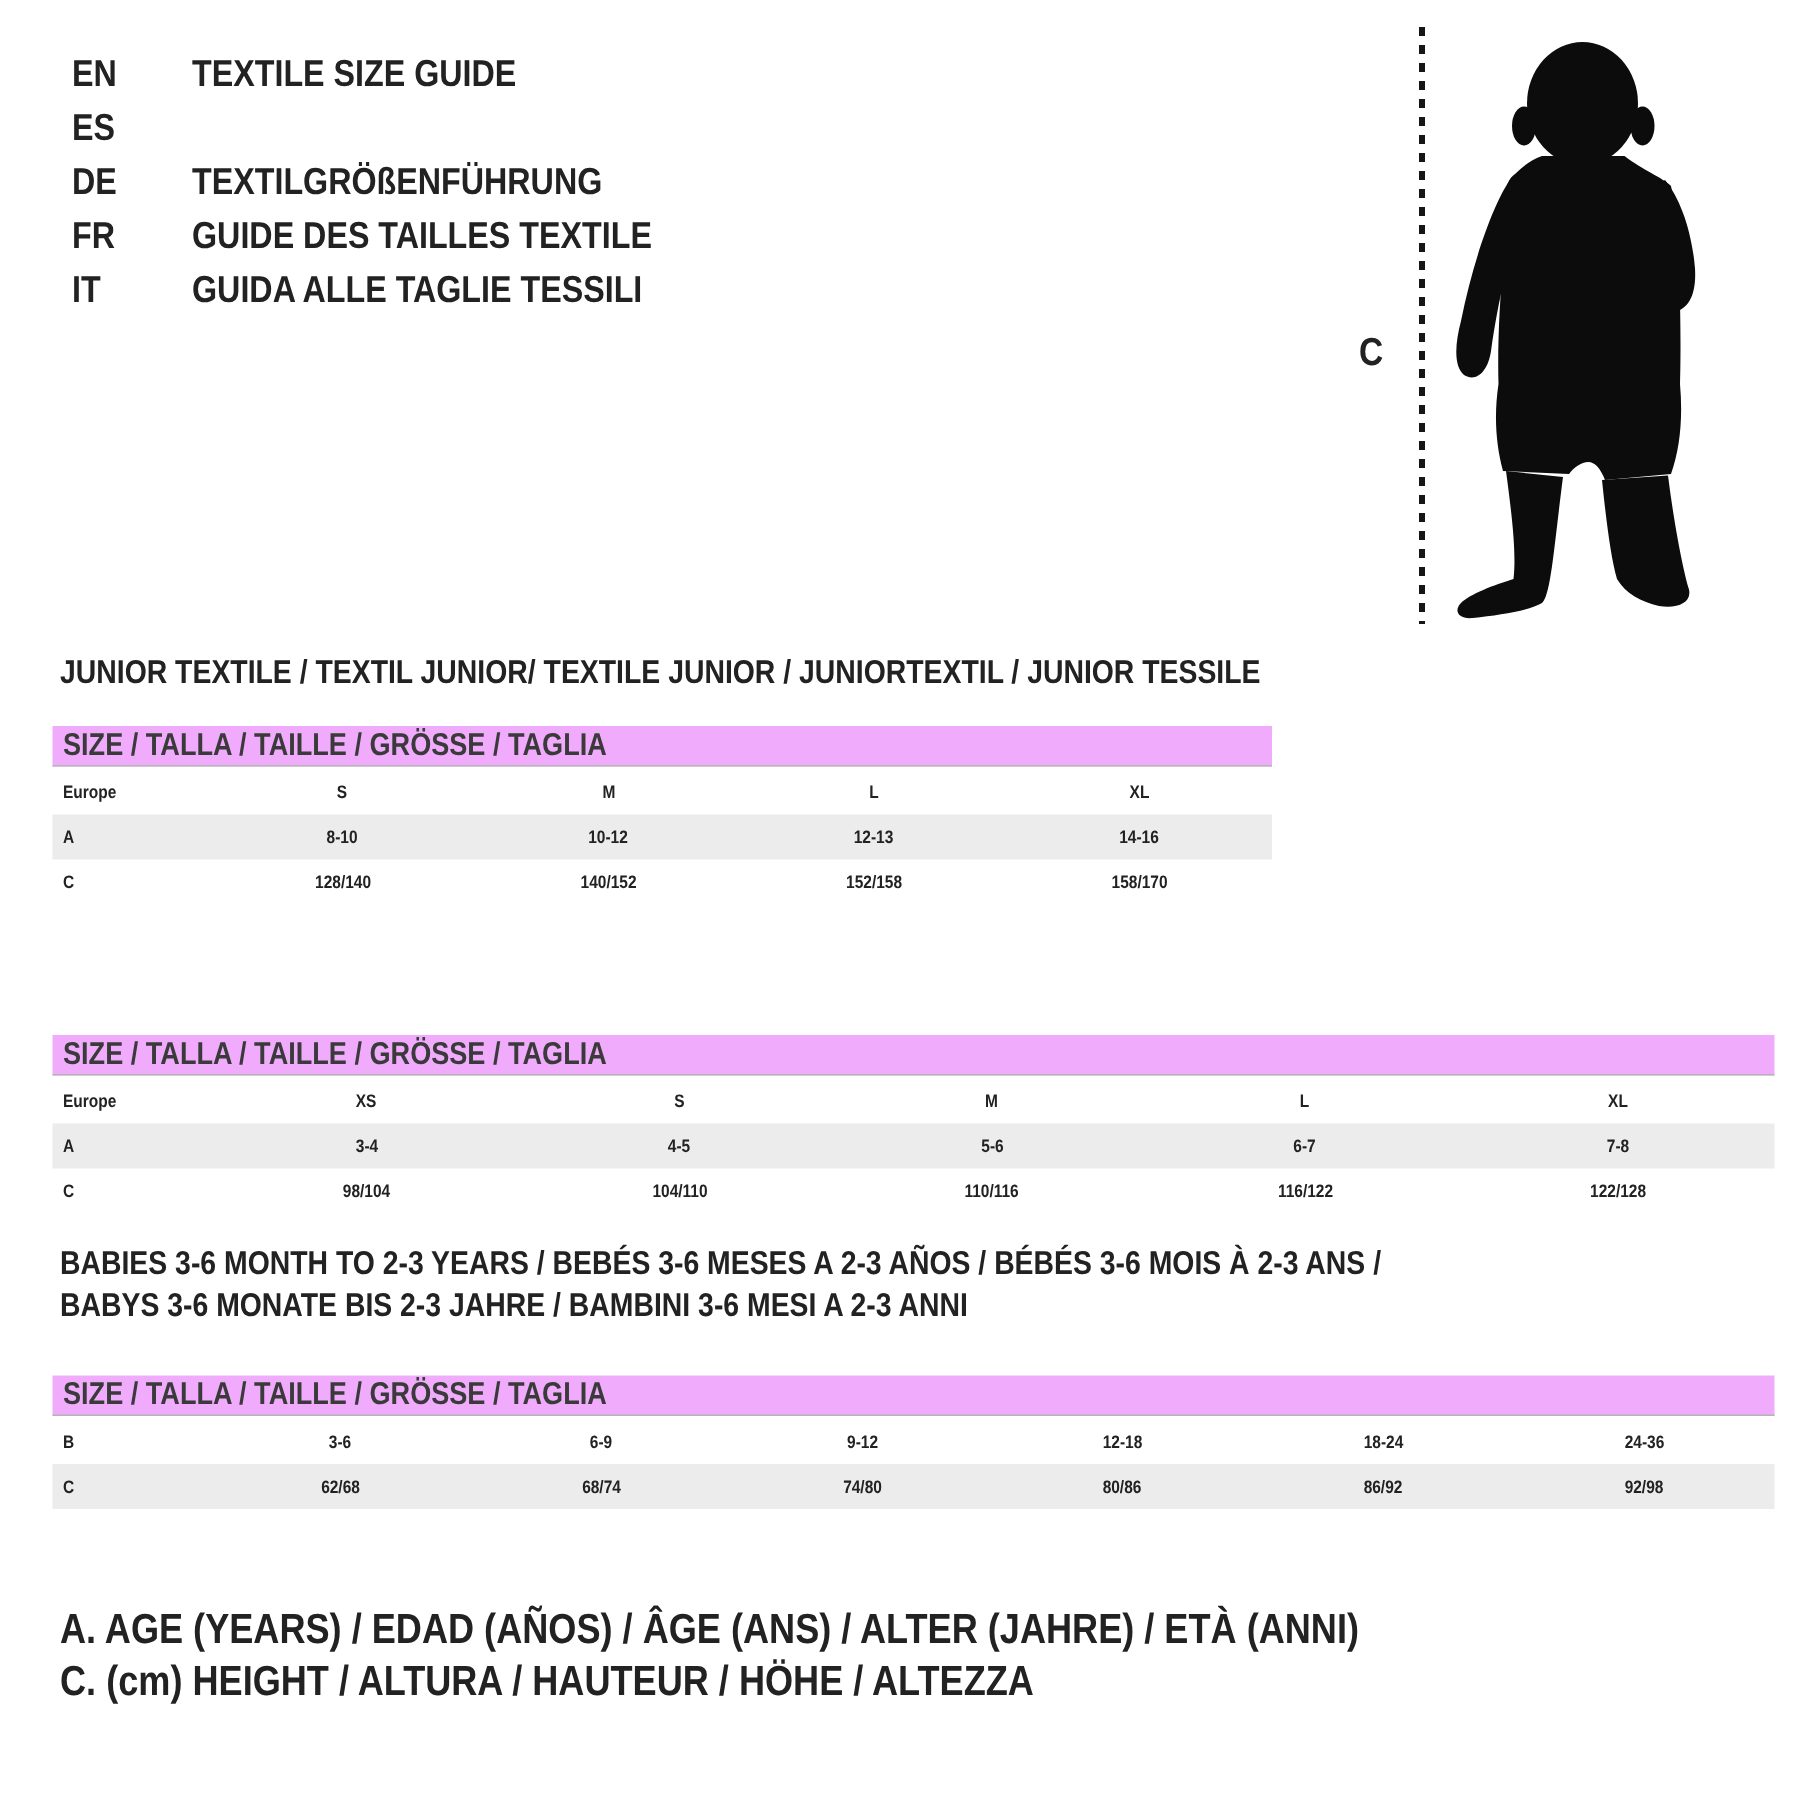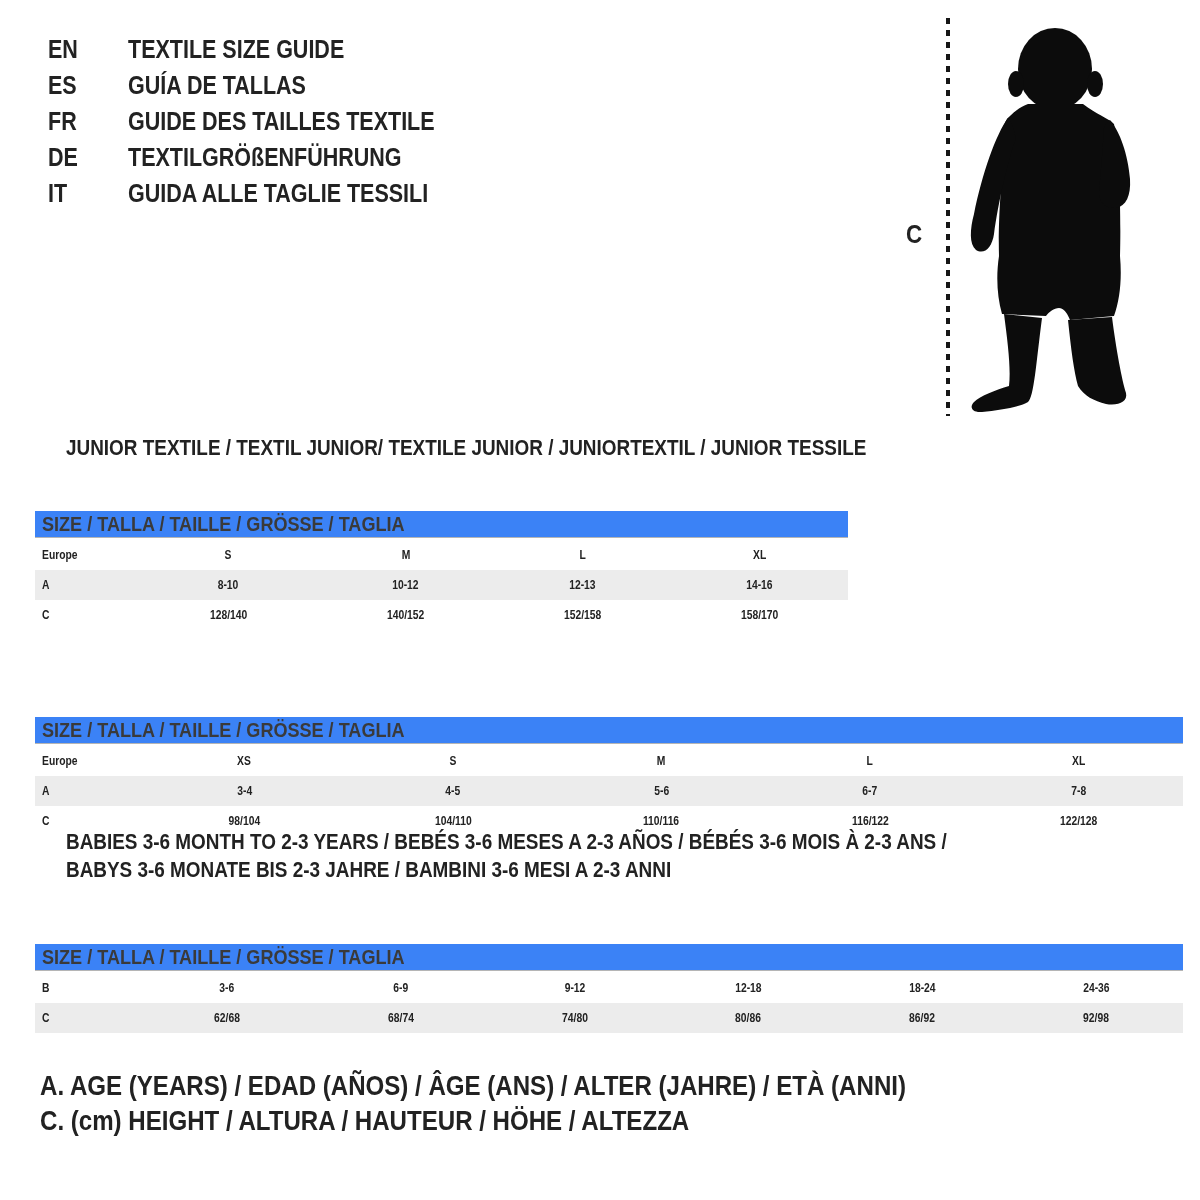--- a/index.html
+++ b/index.html
@@ -26,35 +26,35 @@
 
   
   .dashed-line{
     position:absolute;left:946px;top:18px;width:4px;height:398px;
     background:repeating-linear-gradient(to bottom,#161616 0px,#161616 6px,transparent 6px,transparent 12px);
   }
   .c-label{position:absolute;left:906px;top:219px;font-size:26px;}
   .toddler{position:absolute;left:968px;top:24px;width:168px;height:392px;}
 
   
-  .sec-title{position:absolute;font-size:22px;line-height:28px;white-space:nowrap;margin-left:26px;}
+  .sec-title{position:absolute;font-size:22px;line-height:28px;white-space:nowrap;}
   .t-junior{left:40px;top:434px;}
   .t-children{left:40px;top:643px;}
   .t-babies{left:40px;top:828px;}
   .subscript{font-size:13px;vertical-align:-4px;}
 
   
   .tbl{position:absolute;}
   .tbl-junior{left:35px;top:484px;width:813px;}
   .tbl-children{left:35px;top:690px;width:1148px;}
   .tbl-babies{left:35px;top:917px;width:1148px;}
   .size-bar{
-    height:26px;line-height:26px;background:#3b82f6;
+    height:26px;line-height:26px;background:#f0abfc;
     border-bottom:1px solid #b5b5b5;
-    padding-left:7px;font-size:21px;color:#3a3a3a;margin-bottom:2px;margin-top:27px;
+    padding-left:7px;font-size:21px;color:#3a3a3a;margin-bottom:2px;
   }
   .t-row{display:grid;height:30px;align-items:center;font-size:12px;}
   .g4{grid-template-columns:105px repeat(4,1fr);}
   .g5{grid-template-columns:105px repeat(5,1fr);}
   .g6{grid-template-columns:105px repeat(6,1fr);}
   .row-alt{background:#ececec;}
   .cell-label{padding-left:7px;text-align:left;}
   .cell-val{text-align:center;}
 
   
@@ -66,29 +66,28 @@
 
 <div class="page">
 
   <div class="lang-block">
     <div class="lang-row">
       <div class="lang-code"><span class="sq"><span>EN</span></span></div>
       <div class="lang-label"><span class="sq"><span>TEXTILE SIZE GUIDE</span></span></div>
     </div>
     <div class="lang-row">
       <div class="lang-code"><span class="sq"><span>ES</span></span></div>
-      <div class="lang-label"><span class="sq"><span>GUÍA DE TALLAS</span></span></div>
+    </div>
+    <div class="lang-row">
+      <div class="lang-code"><span class="sq"><span>DE</span></span></div>
+      <div class="lang-label"><span class="sq"><span>TEXTILGRÖßENFÜHRUNG</span></span></div>
     </div>
     <div class="lang-row">
       <div class="lang-code"><span class="sq"><span>FR</span></span></div>
       <div class="lang-label"><span class="sq"><span>GUIDE DES TAILLES TEXTILE</span></span></div>
-    </div>
-    <div class="lang-row">
-      <div class="lang-code"><span class="sq"><span>DE</span></span></div>
-      <div class="lang-label"><span class="sq"><span>TEXTILGRÖßENFÜHRUNG</span></span></div>
     </div>
     <div class="lang-row">
       <div class="lang-code"><span class="sq"><span>IT</span></span></div>
       <div class="lang-label"><span class="sq"><span>GUIDA ALLE TAGLIE TESSILI</span></span></div>
     </div>
   </div>
 
   <div class="dashed-line"></div>
   <div class="c-label"><span class="sq"><span>C</span></span></div>
   <svg class="toddler" viewBox="0 0 168 392" xmlns="http://www.w3.org/2000/svg">

